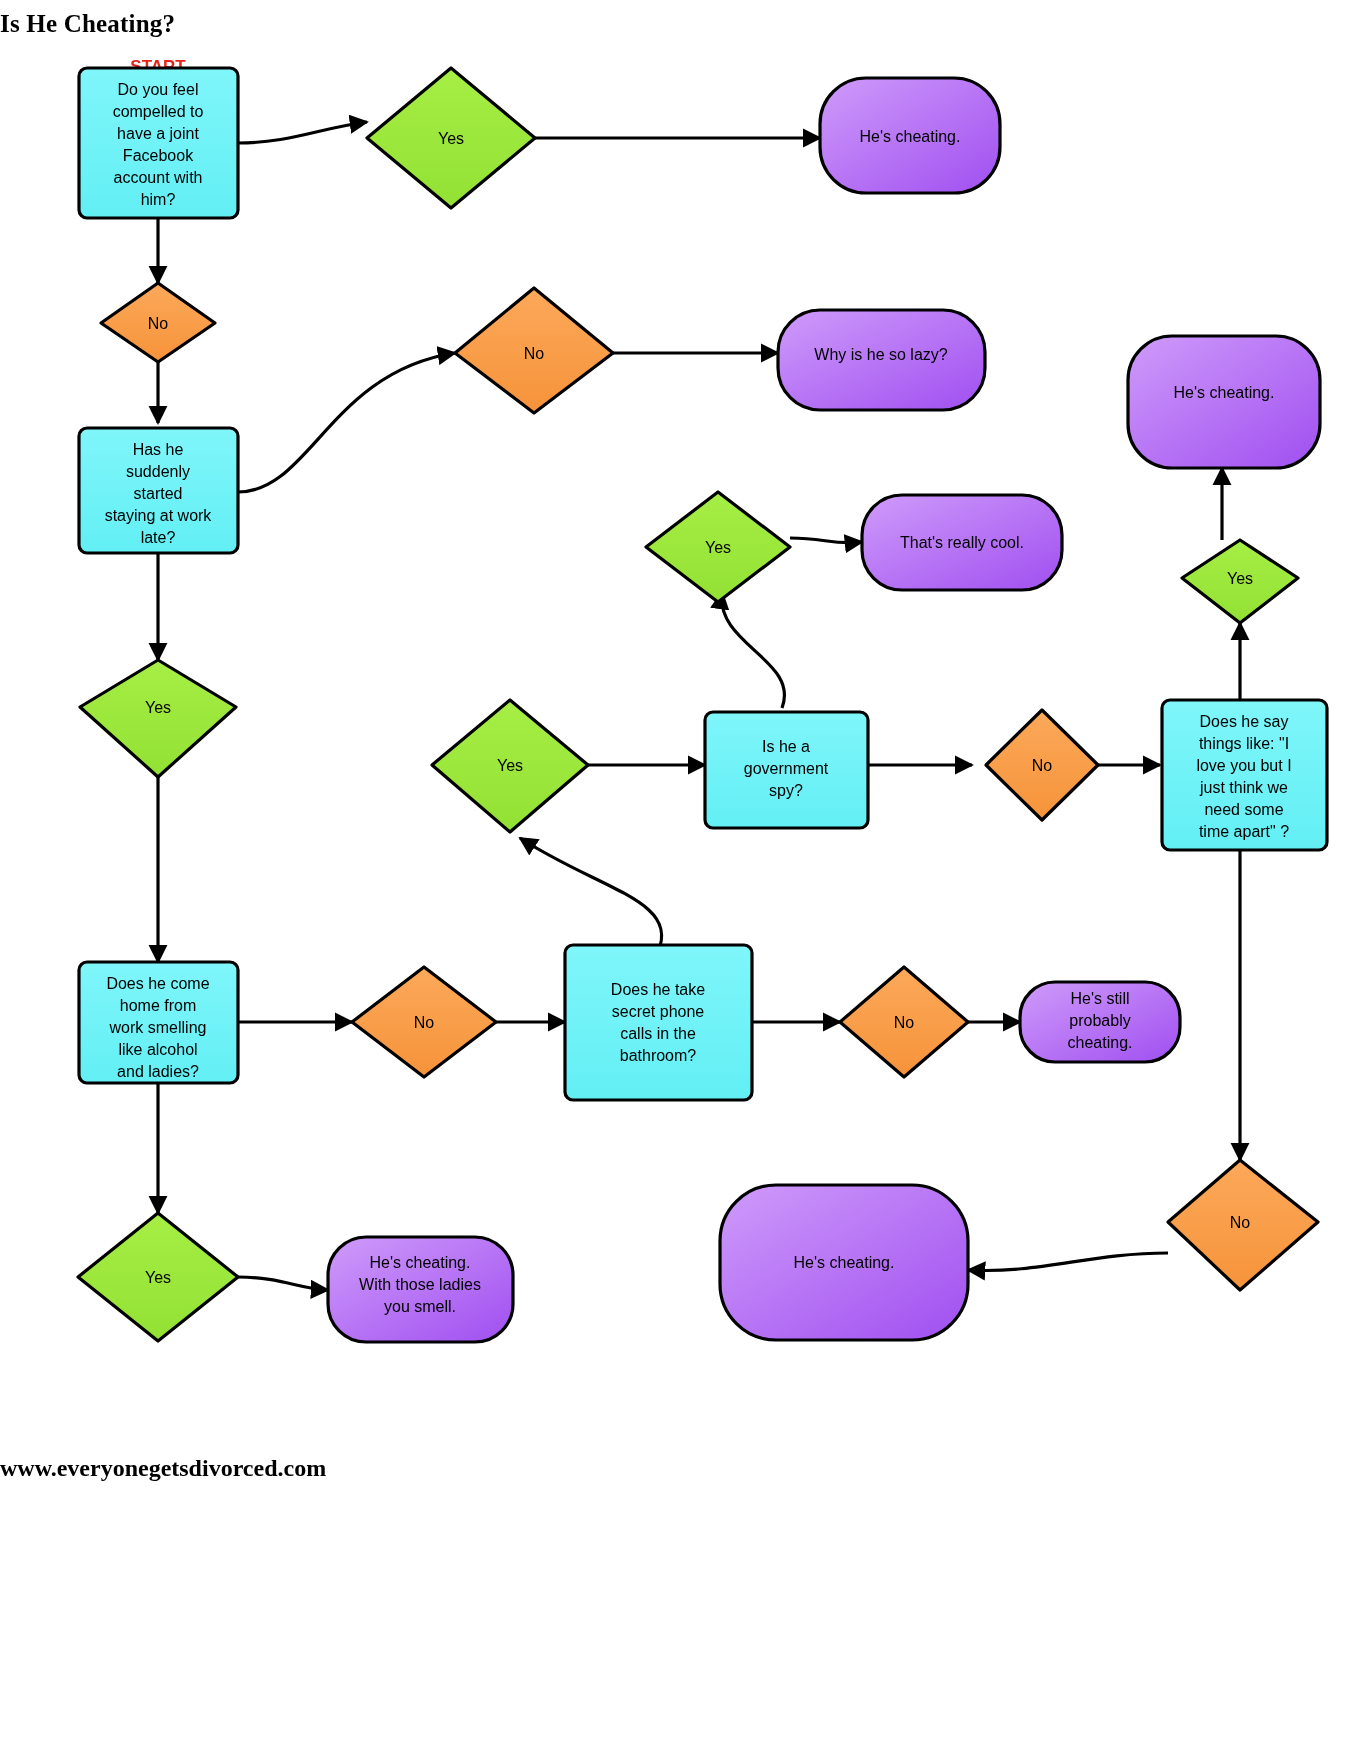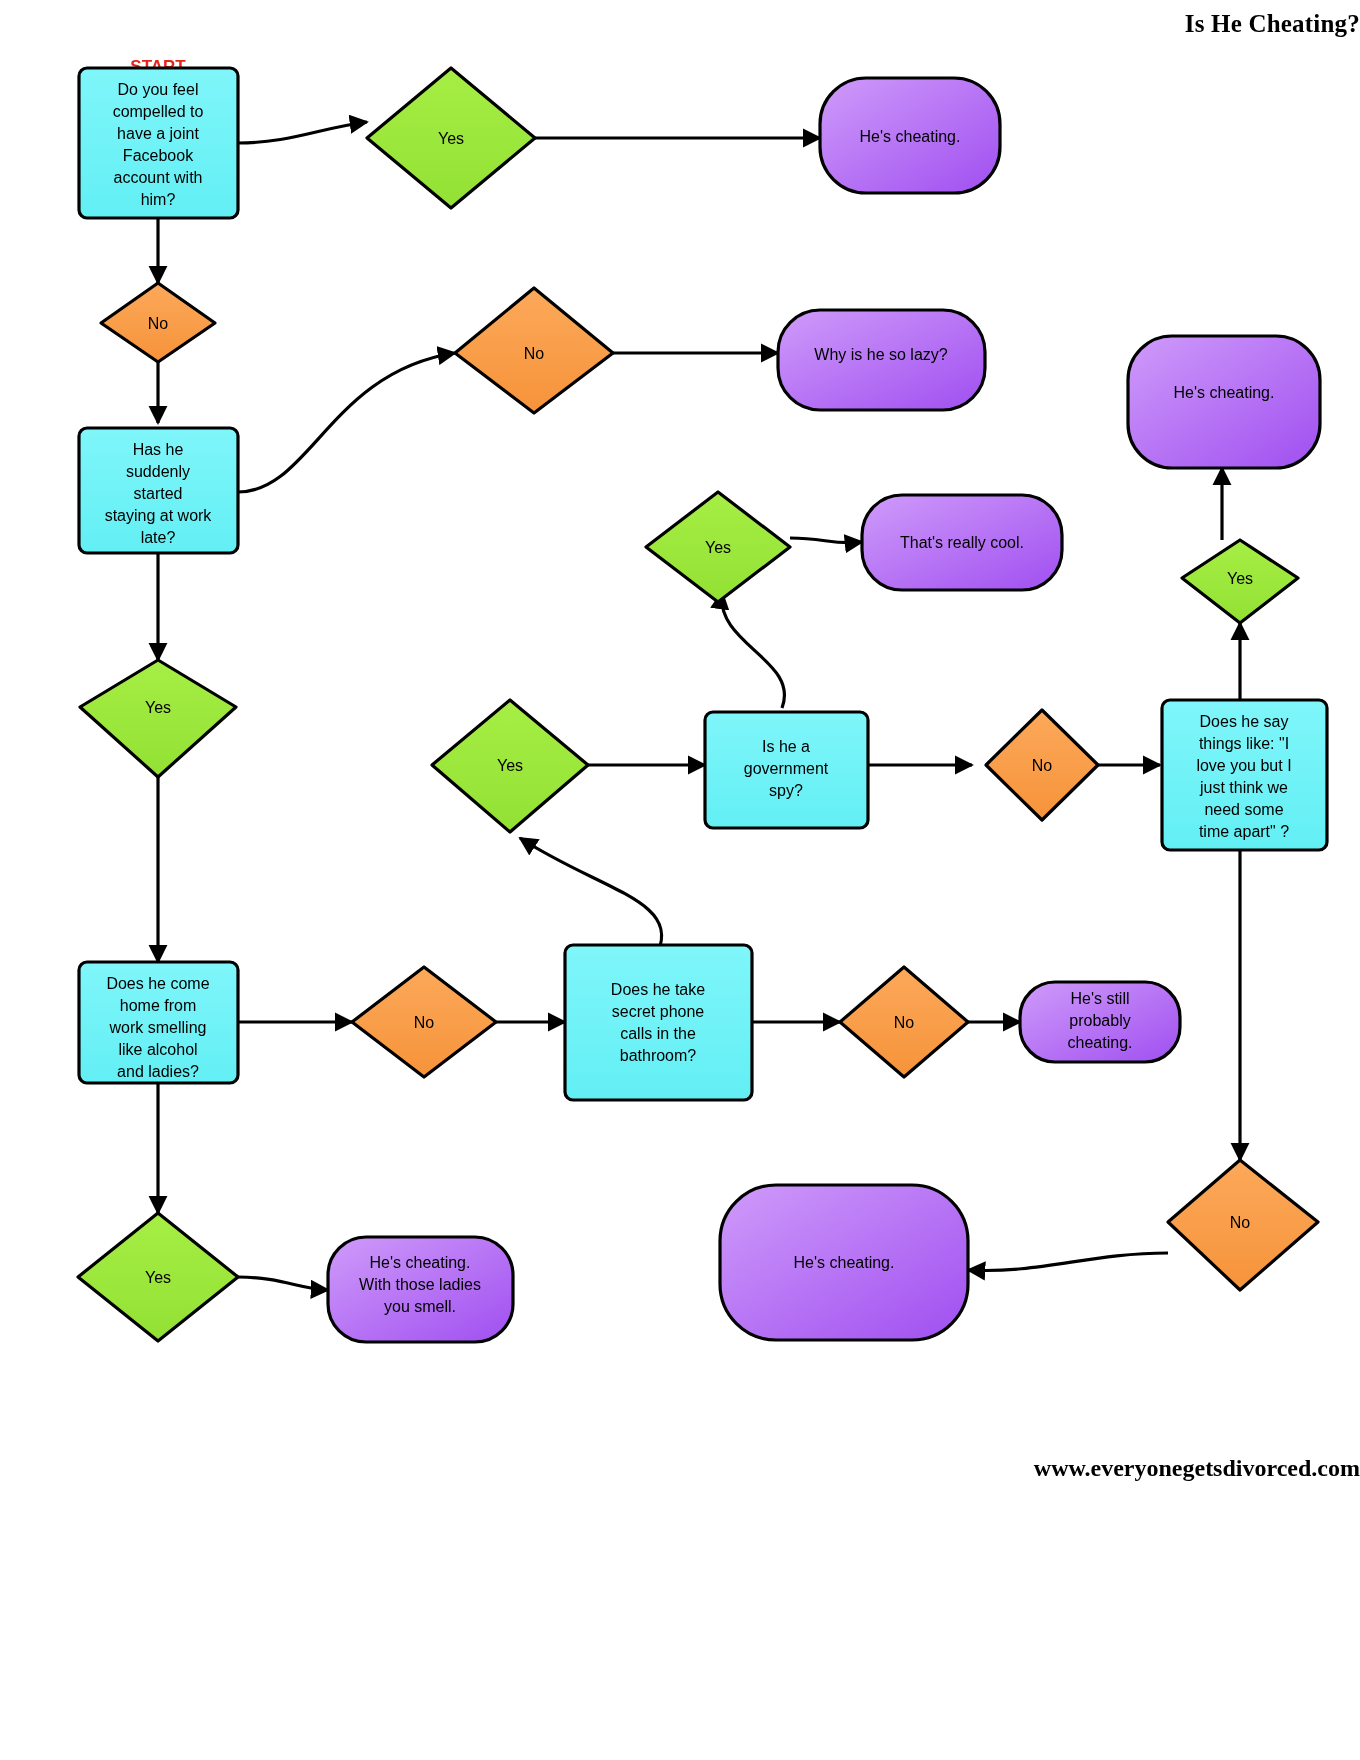--- a/index.html
+++ b/index.html
@@ -12,33 +12,33 @@
     height: 1760px;
     font-family: "Liberation Sans", sans-serif;
     position: relative;
     overflow: hidden;
   }
   #page-title {
     position: absolute;
     top: 10px;
     left: 0;
     width: 1360px;
-    text-align: right;
+    text-align: left;
     font-family: "Liberation Serif", serif;
     font-weight: bold;
     font-size: 25px;
     color: #000000;
     letter-spacing: 0.2px;
   }
   #footer-url {
     position: absolute;
     top: 1455px;
     left: 0;
     width: 1360px;
-    text-align: right;
+    text-align: left;
     font-family: "Liberation Serif", serif;
     font-weight: bold;
     font-size: 24px;
     color: #000000;
   }
   #flow-canvas {
     position: absolute;
     top: 0;
     left: 0;
   }

